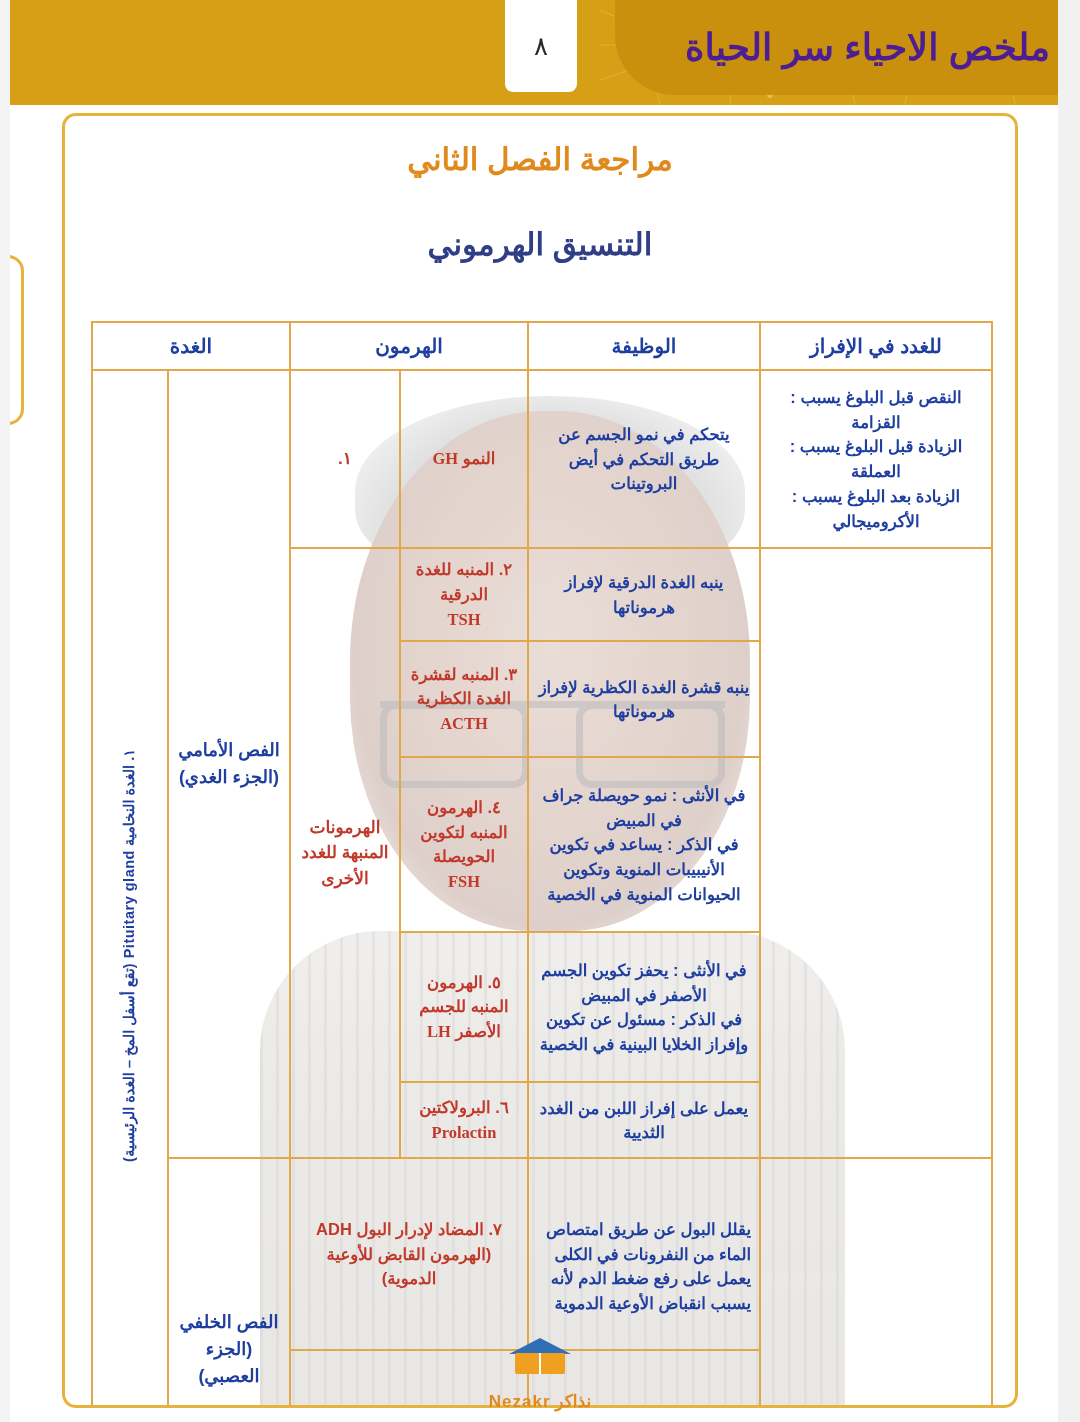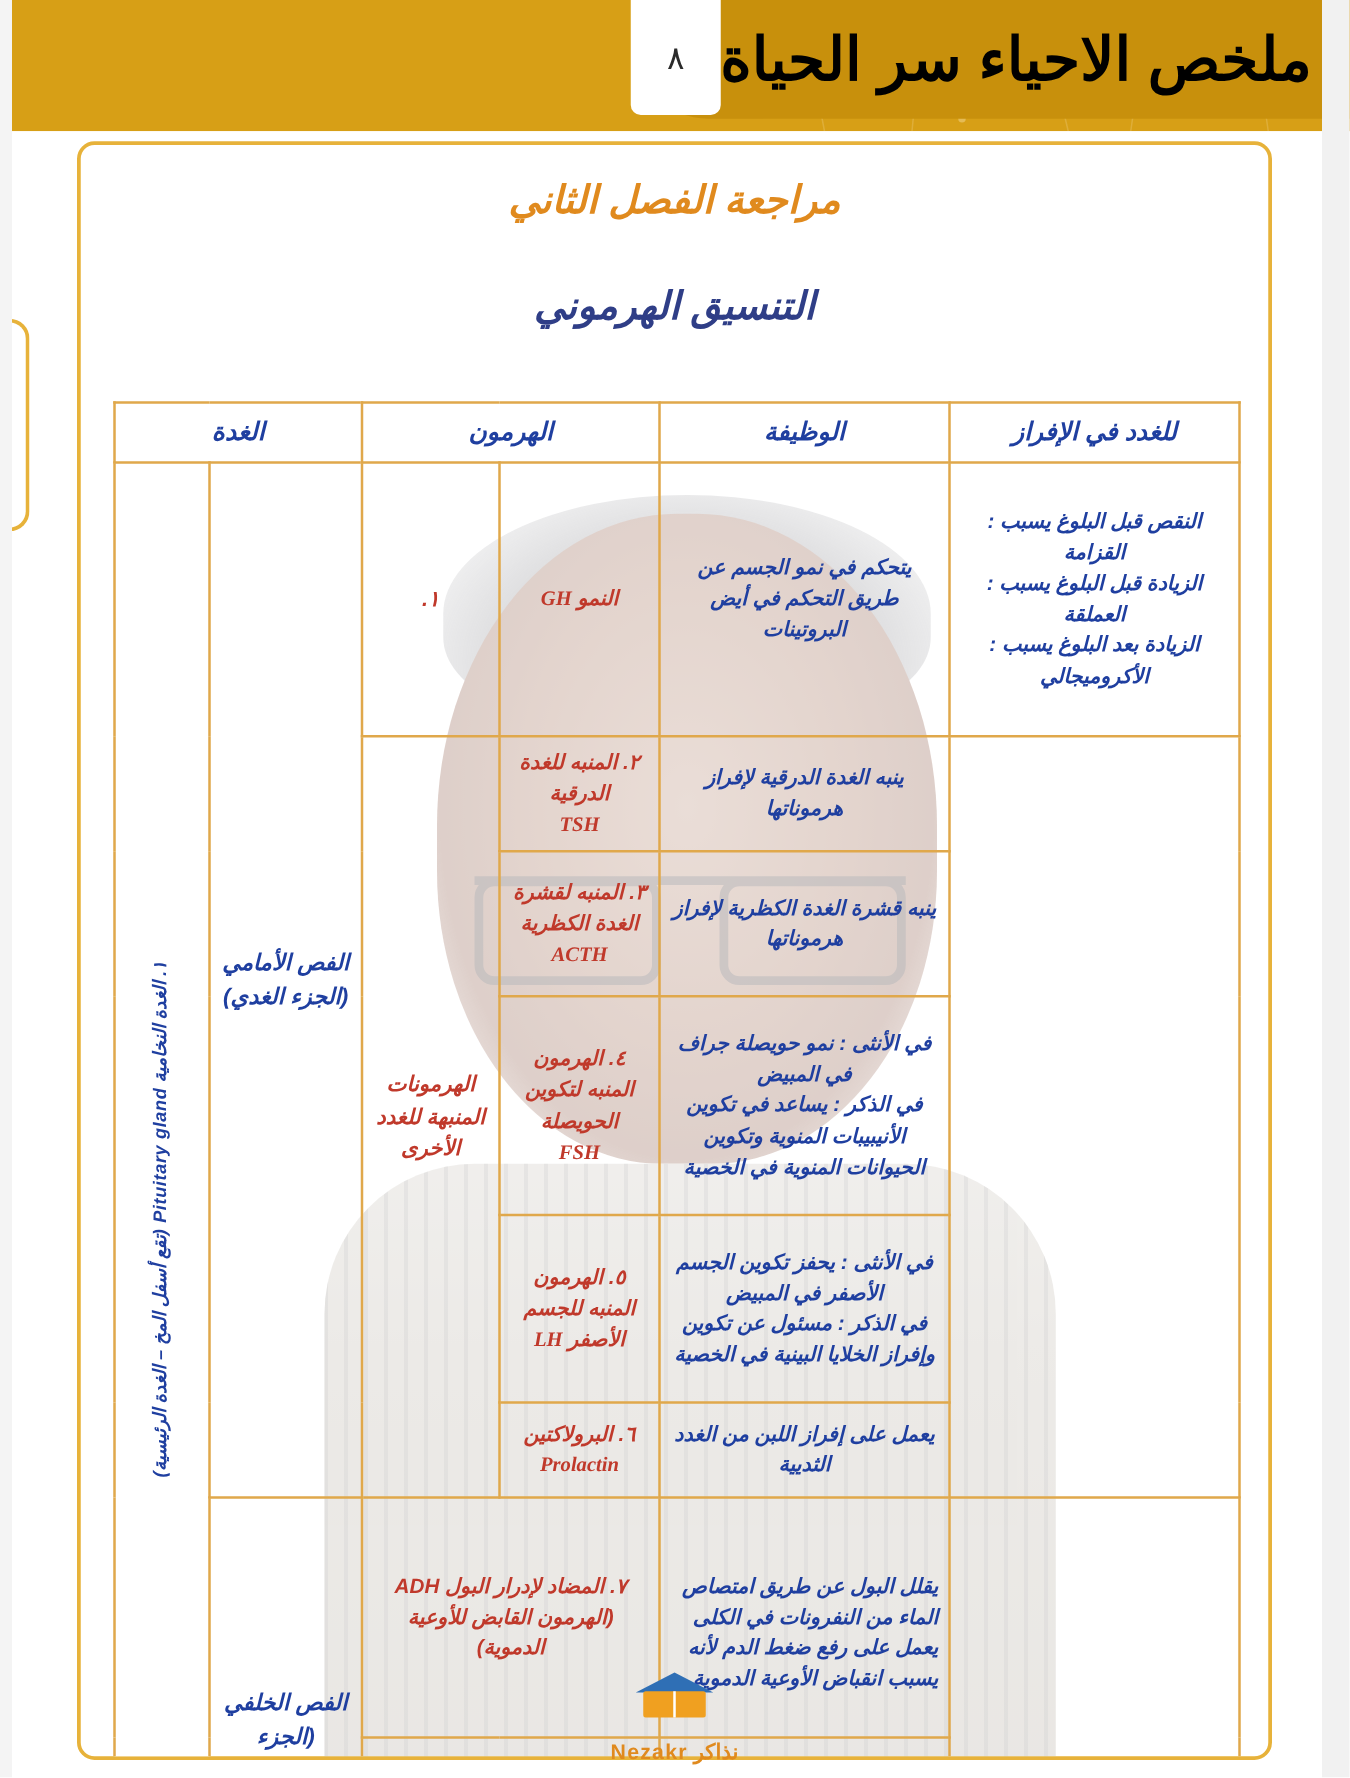--- a/index.html
+++ b/index.html
@@ -24,22 +24,22 @@
   }
   .banner-title-wrap {
     position:absolute; top:0; right:0; height:95px;
     background:#c8900c;
     border-bottom-left-radius:60px;
     padding:0 30px 0 70px;
     display:flex; align-items:center;
     z-index:3;
   }
   .banner-title {
-    color:#000000;
-    font-size:48px; font-weight:bold;
+    color:#4c1d95;
+    font-size:37px; font-weight:bold;
     white-space:nowrap;
     letter-spacing:0px;
   }
   .page-badge {
     position:absolute; top:0; left:505px;
     width:72px; height:92px;
     background:#ffffff;
     border-bottom-left-radius:8px;
     border-bottom-right-radius:8px;
     display:flex; align-items:center; justify-content:center;
@@ -51,21 +51,20 @@
   .sheet {
     position:absolute; top:105px; left:0; width:1080px; height:1317px;
     background:#ffffff;
   }
   .card {
     position:absolute; top:8px; left:62px; width:956px; height:1295px;
     border:3px solid #e7b23a;
     border-radius:14px;
     background:#ffffff;
     overflow:hidden;
-    font-style:italic;
   }
   .left-tab {
     position:absolute; top:150px; left:-10px; width:34px; height:170px;
     border:3px solid #e7b23a; border-left:none;
     border-top-right-radius:16px; border-bottom-right-radius:16px;
     background:#ffffff;
   }
 
   
   .doc-title {
@@ -268,21 +267,21 @@
           <tr>
             <th>للغدد في الإفراز</th>
             <th>الوظيفة</th>
             <th colspan="2">الهرمون</th>
             <th colspan="2">الغدة</th>
           </tr>
         </thead>
         <tbody>
 
           <tr>
-            <td class="def" rowspan="1" style="height:219px">النقص قبل البلوغ يسبب : القزامة<br>الزيادة قبل البلوغ يسبب : العملقة<br>الزيادة بعد البلوغ يسبب : الأكروميجالي</td>
+            <td class="def" rowspan="1" style="height:178px">النقص قبل البلوغ يسبب : القزامة<br>الزيادة قبل البلوغ يسبب : العملقة<br>الزيادة بعد البلوغ يسبب : الأكروميجالي</td>
             <td class="fun">يتحكم في نمو الجسم عن طريق التحكم في أيض البروتينات</td>
             <td class="horm" colspan="1">
               <span class="hname">النمو</span>
               <span class="lat">GH</span>
             </td>
             <td class="group">١.</td>
             <td class="lobe" rowspan="6">الفص الأمامي (الجزء الغدي)</td>
             <td class="side" rowspan="8">
               <div class="side-inner">١. الغدة النخامية Pituitary gland (تقع أسفل المخ – الغدة الرئيسية)</div>
             </td>

